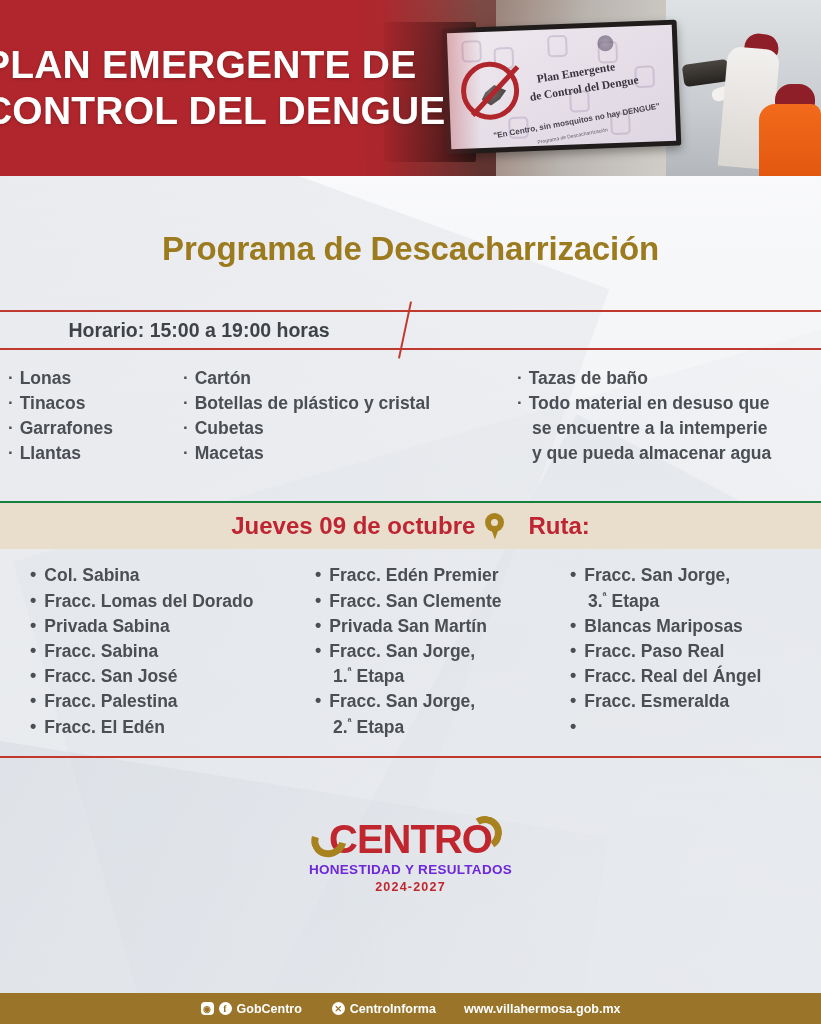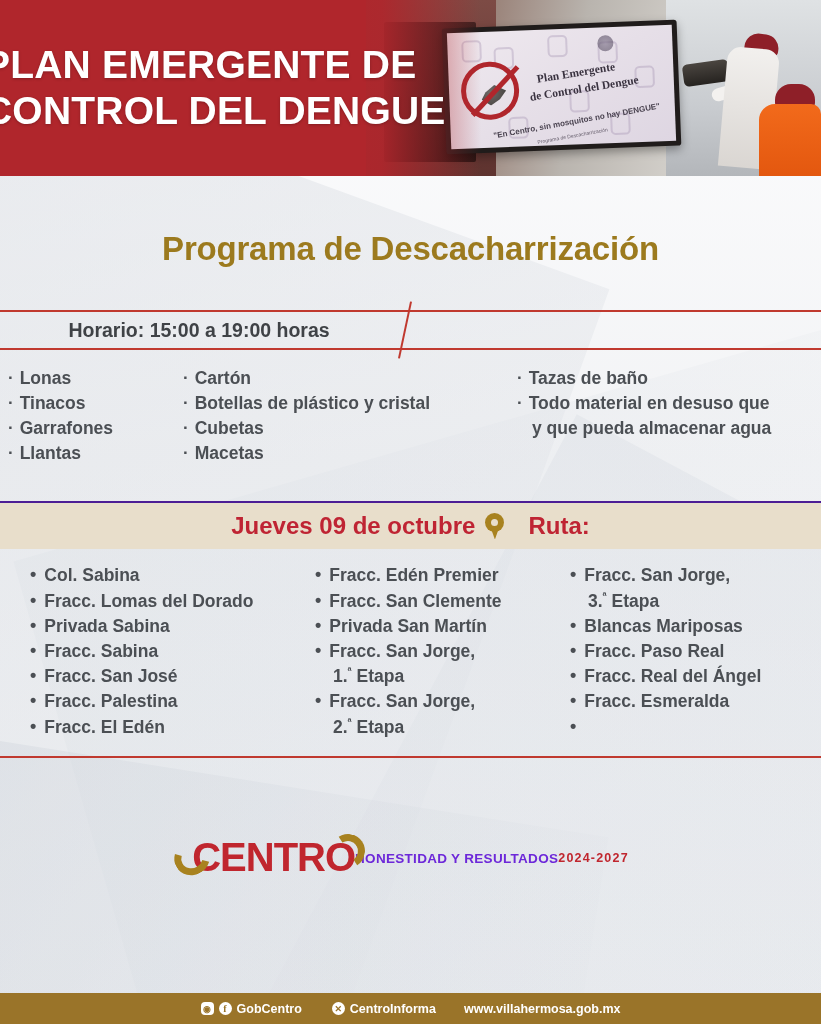--- a/index.html
+++ b/index.html
@@ -159,21 +159,21 @@
   .cac-dot { color:#4b4f54; margin-right:6px; font-size:17px; line-height:1.42; }
   .cac-sub { font-size:17.5px; font-weight:700; color:#4b4f54;
              line-height:1.42; padding-left: 15px; }
 
   
   .date-banner {
     position:relative; z-index:2;
     margin-top: 36px;
     height: 48px;
     background:#e8decb;
-    border-top: 2px solid #4c1d95;
+    border-top: 2px solid #15803d;
     display:flex; align-items:center; justify-content:center;
     gap: 10px;
   }
   .date-text { color:#bf2433; font-size:24px; font-weight:800; }
   .pin-icon { width: 19px; height: 26px; position:relative; display:inline-block; }
   .pin-icon .pin-body {
     position:absolute; left:0; top:0; width:19px; height:19px; border-radius:50% 50% 50% 50%;
     background:#a8821f;
   }
   .pin-icon .pin-tip {
@@ -203,21 +203,21 @@
     line-height: 1.44; display:flex; align-items:flex-start;
   }
   .rt-dot { font-size:18px; line-height:1.3; margin-right:8px; color:#4b4f54; }
   .rt-sub { font-size:17.5px; font-weight:700; color:#4b4f54;
             line-height:1.44; padding-left: 18px; }
   .ord { font-size: 11px; vertical-align: super; font-weight:700; }
 
   
   .logo-area {
     position:relative; z-index:2;
-    height: 120px; display:flex; flex-direction:row;
+    height: 120px; display:flex; flex-direction:column;
     align-items:center; justify-content:center; padding-top: 78px;
   }
   .logo-centro {
     position:relative; display:inline-block;
     font-size:40px; font-weight:900; color:#c0262e;
     letter-spacing:-1px; line-height:1;
   }
   .swoosh-l {
     position:absolute; left:-18px; top:4px; width:36px; height:34px;
     border: 7px solid #a8821f; border-radius:50%;
@@ -362,20 +362,21 @@
 
     <div class="cac-col c3">
       <div class="cac-item">
         <span class="cac-dot">·</span>
         <span>Tazas de baño</span>
       </div>
       <div class="cac-item">
         <span class="cac-dot">·</span>
         <span>Todo material en desuso que</span>
       </div>
+      <div class="cac-sub">se encuentre a la intemperie</div>
       <div class="cac-sub">y que pueda almacenar agua</div>
     </div>
   </div>
 
   <div class="date-banner">
     <span class="date-text">Jueves 09 de octubre</span>
     <span class="pin-icon">
       <span class="pin-body"></span>
       <span class="pin-tip"></span>
       <span class="pin-hole"></span>

